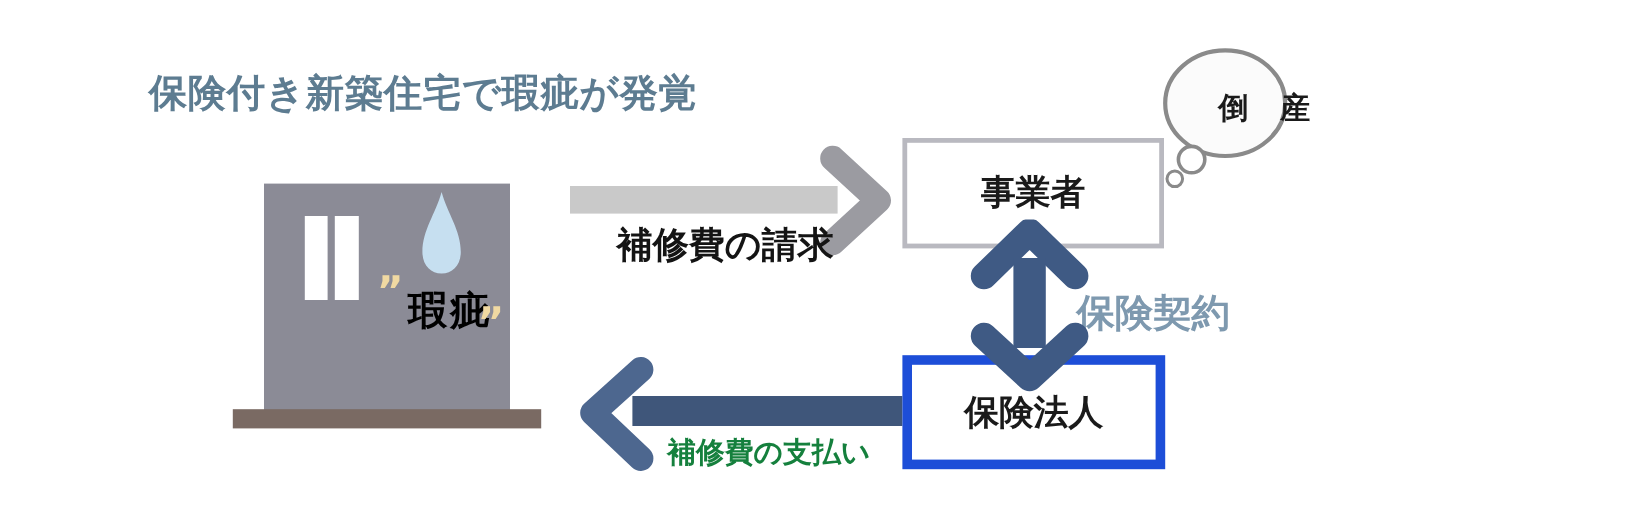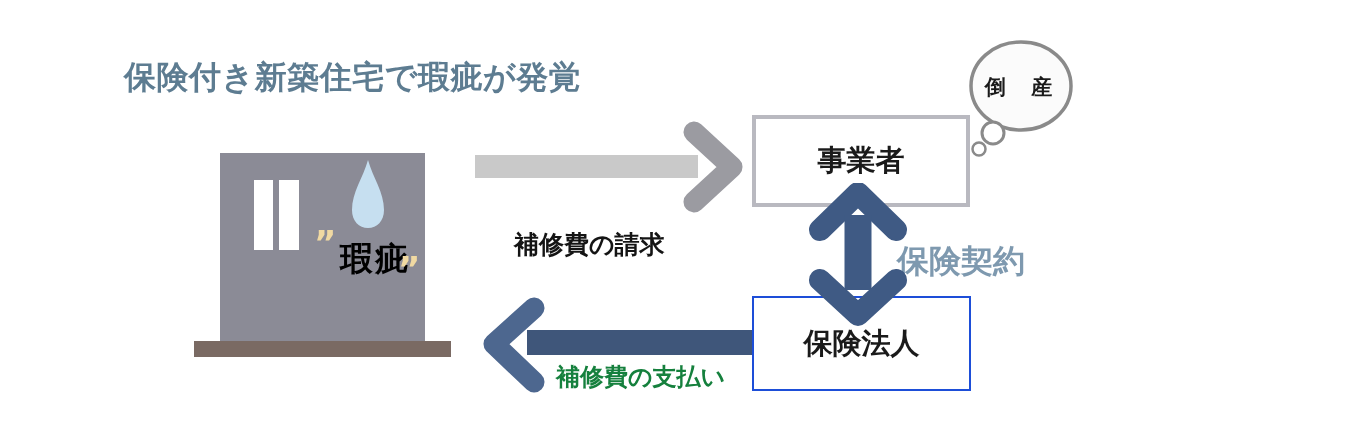--- a/index.html
+++ b/index.html
@@ -24,33 +24,33 @@
     left:310px;top:241px;width:130px;text-align:center;color:#000000;
     font-size:33px;font-weight:800;line-height:1.1;letter-spacing:2px;
   }
   .quote{color:#f0d9a2;font-size:34px;font-weight:800;line-height:1;}
   .q-open{left:314px;top:226px;}
   .q-close{left:398px;top:252px;}
   
   .claim-bar{left:475px;top:155px;width:223px;height:23px;background:#c9c9c9;}
   .claim-chevron{left:682px;top:118px;}
   .claim-label{
-    left:514px;top:184px;font-size:25px;font-weight:800;color:#141414;white-space:nowrap;margin-top:44px;
+    left:514px;top:184px;font-size:30px;font-weight:800;color:#141414;white-space:nowrap;
   }
   
   .box{
     background:#ffffff;display:flex;align-items:center;justify-content:center;
     font-size:29px;font-weight:800;color:#1a1a1a;box-sizing:border-box;
   }
   .builder-box{left:752px;top:115px;width:218px;height:92px;border:4px solid #b9b9c0;z-index:2;}
-  .insurer-box{left:752px;top:296px;width:219px;height:95px;border:2px solid #1d4ed8;z-index:2;}
+  .insurer-box{left:752px;top:296px;width:219px;height:95px;border:8px solid #1d4ed8;z-index:2;}
   
   .bubble-svg{left:958px;top:33px;z-index:3;}
   .bubble-text{
-    left:975px;top:73px;width:96px;text-align:center;font-size:21px;font-weight:800;
+    left:1010px;top:73px;width:96px;text-align:center;font-size:25px;font-weight:800;
     color:#1a1a1a;letter-spacing:9px;z-index:4;
   }
   .direct-claim{
     left:982px;top:160px;font-size:28px;font-weight:800;color:#5e7e9c;white-space:nowrap;
   }
   
   .contract-arrow{left:808px;top:183px;z-index:3;}
   .contract-label{
     left:897px;top:240px;font-size:32px;font-weight:800;color:#7e99af;white-space:nowrap;
   }

